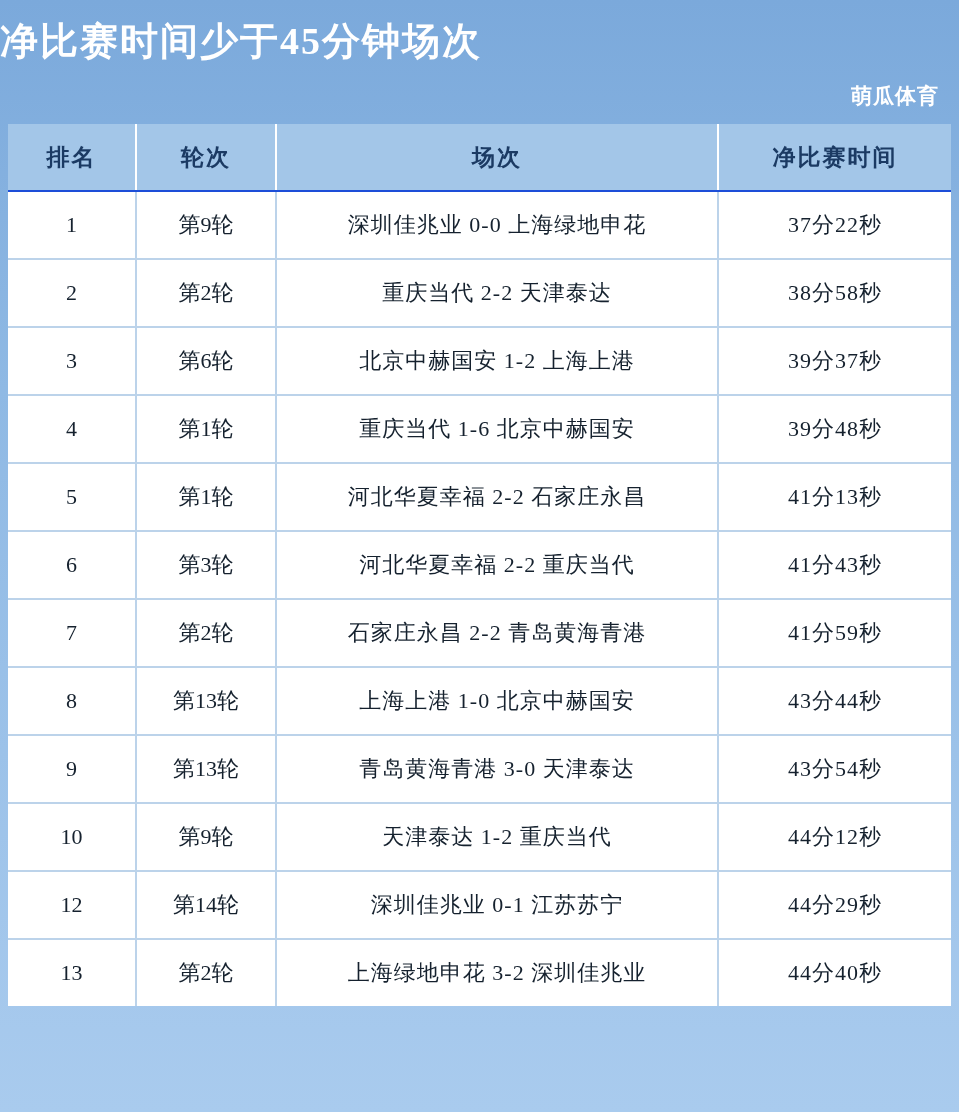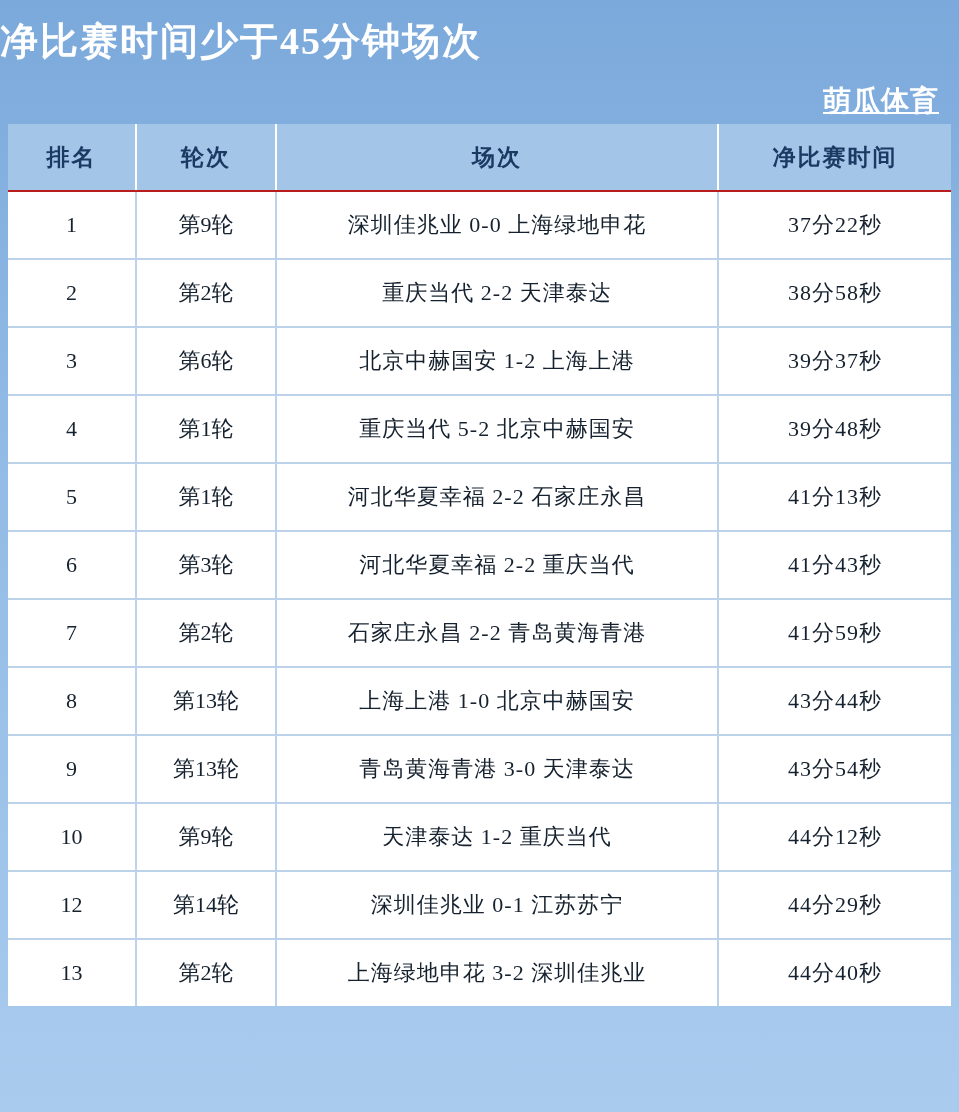--- a/index.html
+++ b/index.html
@@ -42,25 +42,24 @@
     position: absolute;
     left: 18px;
     top: 28px;
     width: 128px;
     height: 72px;
   }
   .byline {
     position: absolute;
     right: 20px;
     top: 82px;
-    font-size: 28px;
+    font-size: 21px;
     font-weight: bold;
     color: #ffffff;
     letter-spacing: 1px;
-    text-decoration: underline;
   }
   
   .table-wrap {
     position: absolute;
     left: 8px;
     top: 124px;
     width: 943px;
   }
   table.data {
     border-collapse: collapse;
@@ -73,21 +72,21 @@
   table.data col.c-match { width: 442px; }
   table.data col.c-time  { width: 233px; }
 
   table.data thead th {
     background: #a3c6e8;
     color: #1b3a63;
     font-size: 23px;
     font-weight: bold;
     height: 64px;
     border-right: 2px solid #ffffff;
-    border-bottom: 2px solid #b91c1c;
+    border-bottom: 2px solid #1d4ed8;
     text-align: center;
     letter-spacing: 2px;
   }
   table.data thead th:last-child { border-right: none; }
 
   table.data tbody td {
     height: 64px;
     font-size: 22px;
     color: #15212e;
     text-align: center;
@@ -156,21 +155,21 @@
         </tr>
         <tr>
           <td class="rank">3</td>
           <td class="round">第6轮</td>
           <td class="match">北京中赫国安  1-2  上海上港</td>
           <td class="time">39分37秒</td>
         </tr>
         <tr>
           <td class="rank">4</td>
           <td class="round">第1轮</td>
-          <td class="match">重庆当代  5-2  北京中赫国安</td>
+          <td class="match">重庆当代  1-6  北京中赫国安</td>
           <td class="time">39分48秒</td>
         </tr>
         <tr>
           <td class="rank">5</td>
           <td class="round">第1轮</td>
           <td class="match">河北华夏幸福  2-2  石家庄永昌</td>
           <td class="time">41分13秒</td>
         </tr>
         <tr>
           <td class="rank">6</td>

